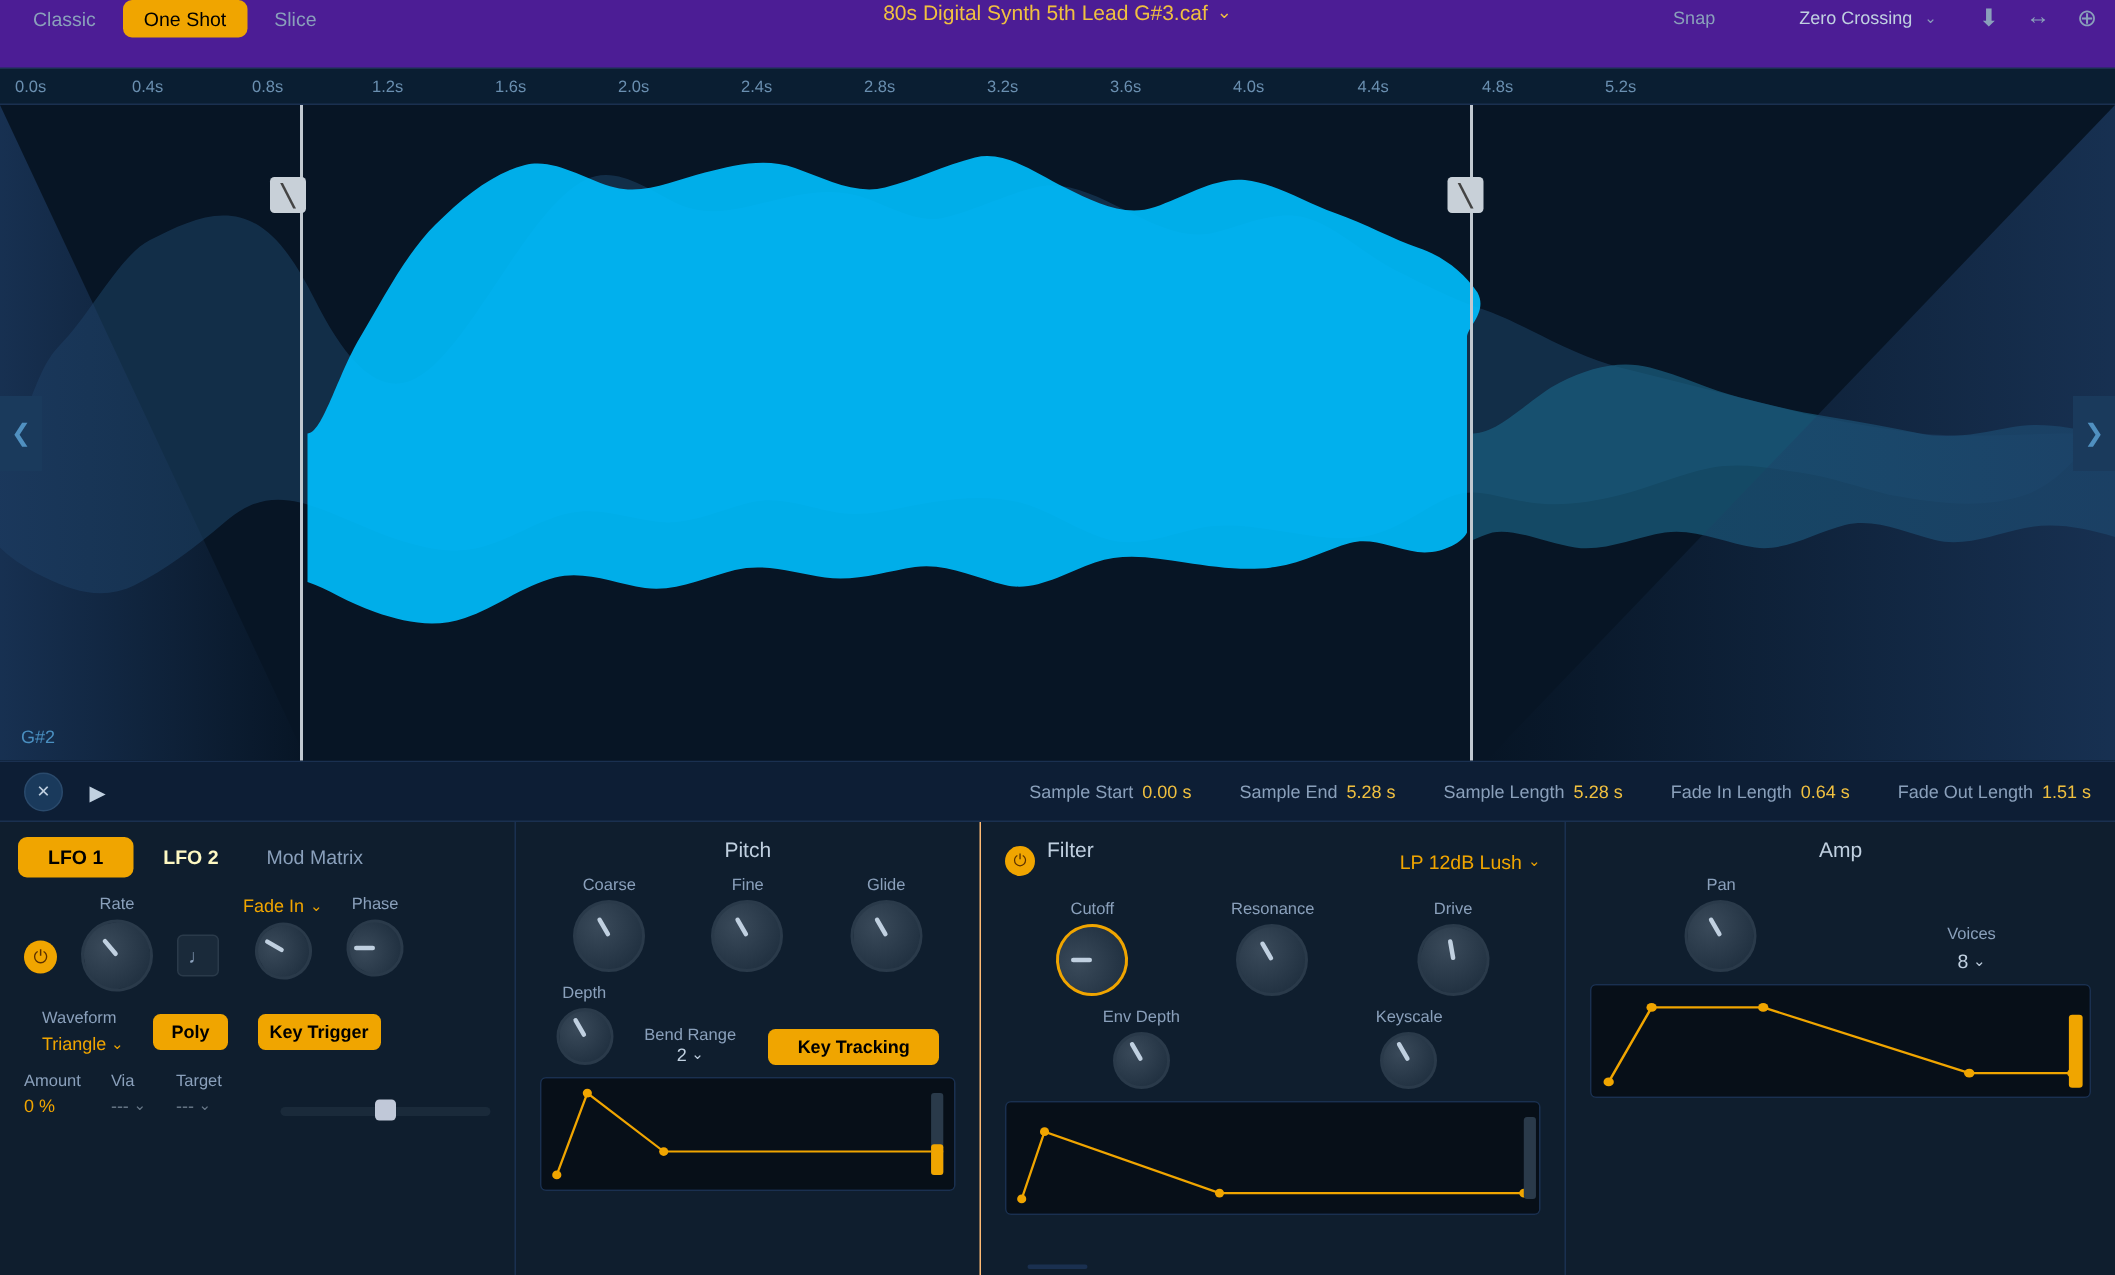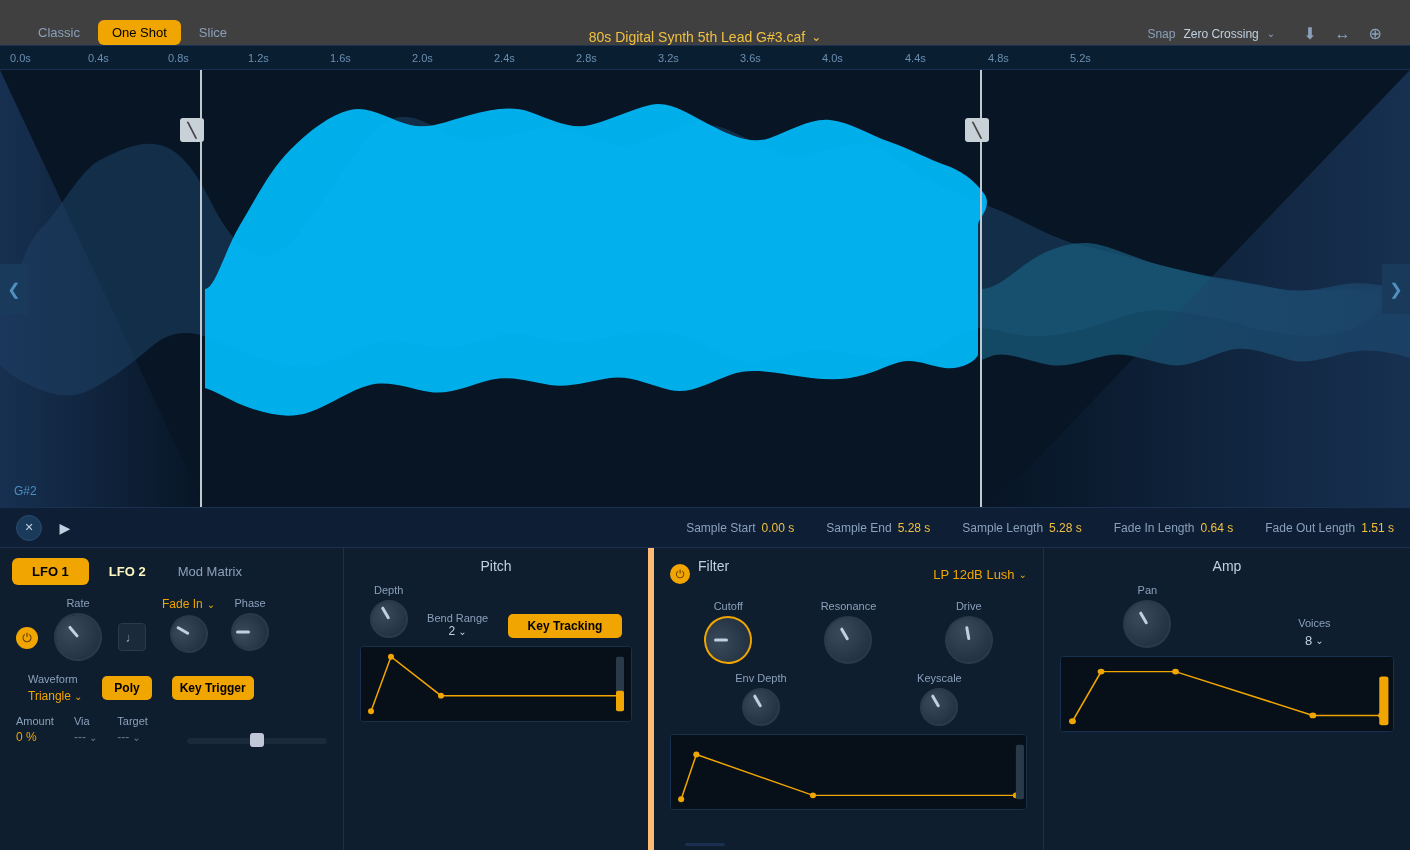--- a/index.html
+++ b/index.html
@@ -9,23 +9,23 @@
       color: #fff;
       width: 1410px;
       height: 850px;
       overflow: hidden;
       user-select: none;
     }
 
     
     .top-bar {
       display: flex;
-      align-items: flex-end;
-      background: #404040;
-      padding: 0 24px;
+      align-items: flex-start;
+      background: #4c1d95;
+      padding: 0 8px;
       height: 46px;
       border-bottom: 1px solid #1a3050;
       position: relative;
     }
     .mode-buttons {
       display: flex;
       gap: 4px;
     }
     .mode-btn {
       padding: 5px 14px;
@@ -57,20 +57,21 @@
       margin-left: auto;
       display: flex;
       align-items: center;
       gap: 8px;
       color: #8aa0bb;
       font-size: 12px;
     }
     .snap-value {
       color: #c0d0e0;
       font-size: 12px;
+      margin-left: 48px;
     }
     .top-icons {
       display: flex;
       gap: 10px;
       margin-left: 16px;
       align-items: center;
     }
     .top-icon-btn {
       background: none;
       border: none;
@@ -526,21 +527,21 @@
     .target-group {
       display: flex;
       flex-direction: column;
       gap: 3px;
     }
 
     
     .pitch-panel {
       width: 310px;
       background: #0f1e2e;
-      border-right: 6px solid #fdba74;
+      border-right: 1px solid #fdba74;
       padding: 10px 16px;
       flex-shrink: 0;
     }
     .panel-title {
       color: #c0d0e0;
       font-size: 14px;
       font-weight: 500;
       text-align: center;
       margin-bottom: 10px;
     }
@@ -919,20 +920,34 @@
       <div style="margin-left:auto; display:flex; align-items:center;">
         <div class="lfo-slider">
           <div class="lfo-slider-thumb"></div>
         </div>
       </div>
     </div>
   </div>
 
   <div class="pitch-panel">
     <div class="panel-title">Pitch</div>
+    <div class="knobs-row">
+      <div class="knob-group">
+        <span class="knob-label">Coarse</span>
+        <div class="knob"></div>
+      </div>
+      <div class="knob-group">
+        <span class="knob-label">Fine</span>
+        <div class="knob"></div>
+      </div>
+      <div class="knob-group">
+        <span class="knob-label">Glide</span>
+        <div class="knob"></div>
+      </div>
+    </div>
     <div class="pitch-row2">
       <div class="knob-group">
         <span class="knob-label">Depth</span>
         <div class="knob knob-small"></div>
       </div>
       <div class="bend-range-group">
         <span class="bend-range-label">Bend Range</span>
         <div class="bend-range-value">
           <span>2</span>
           <span class="chevron">⌄</span>

